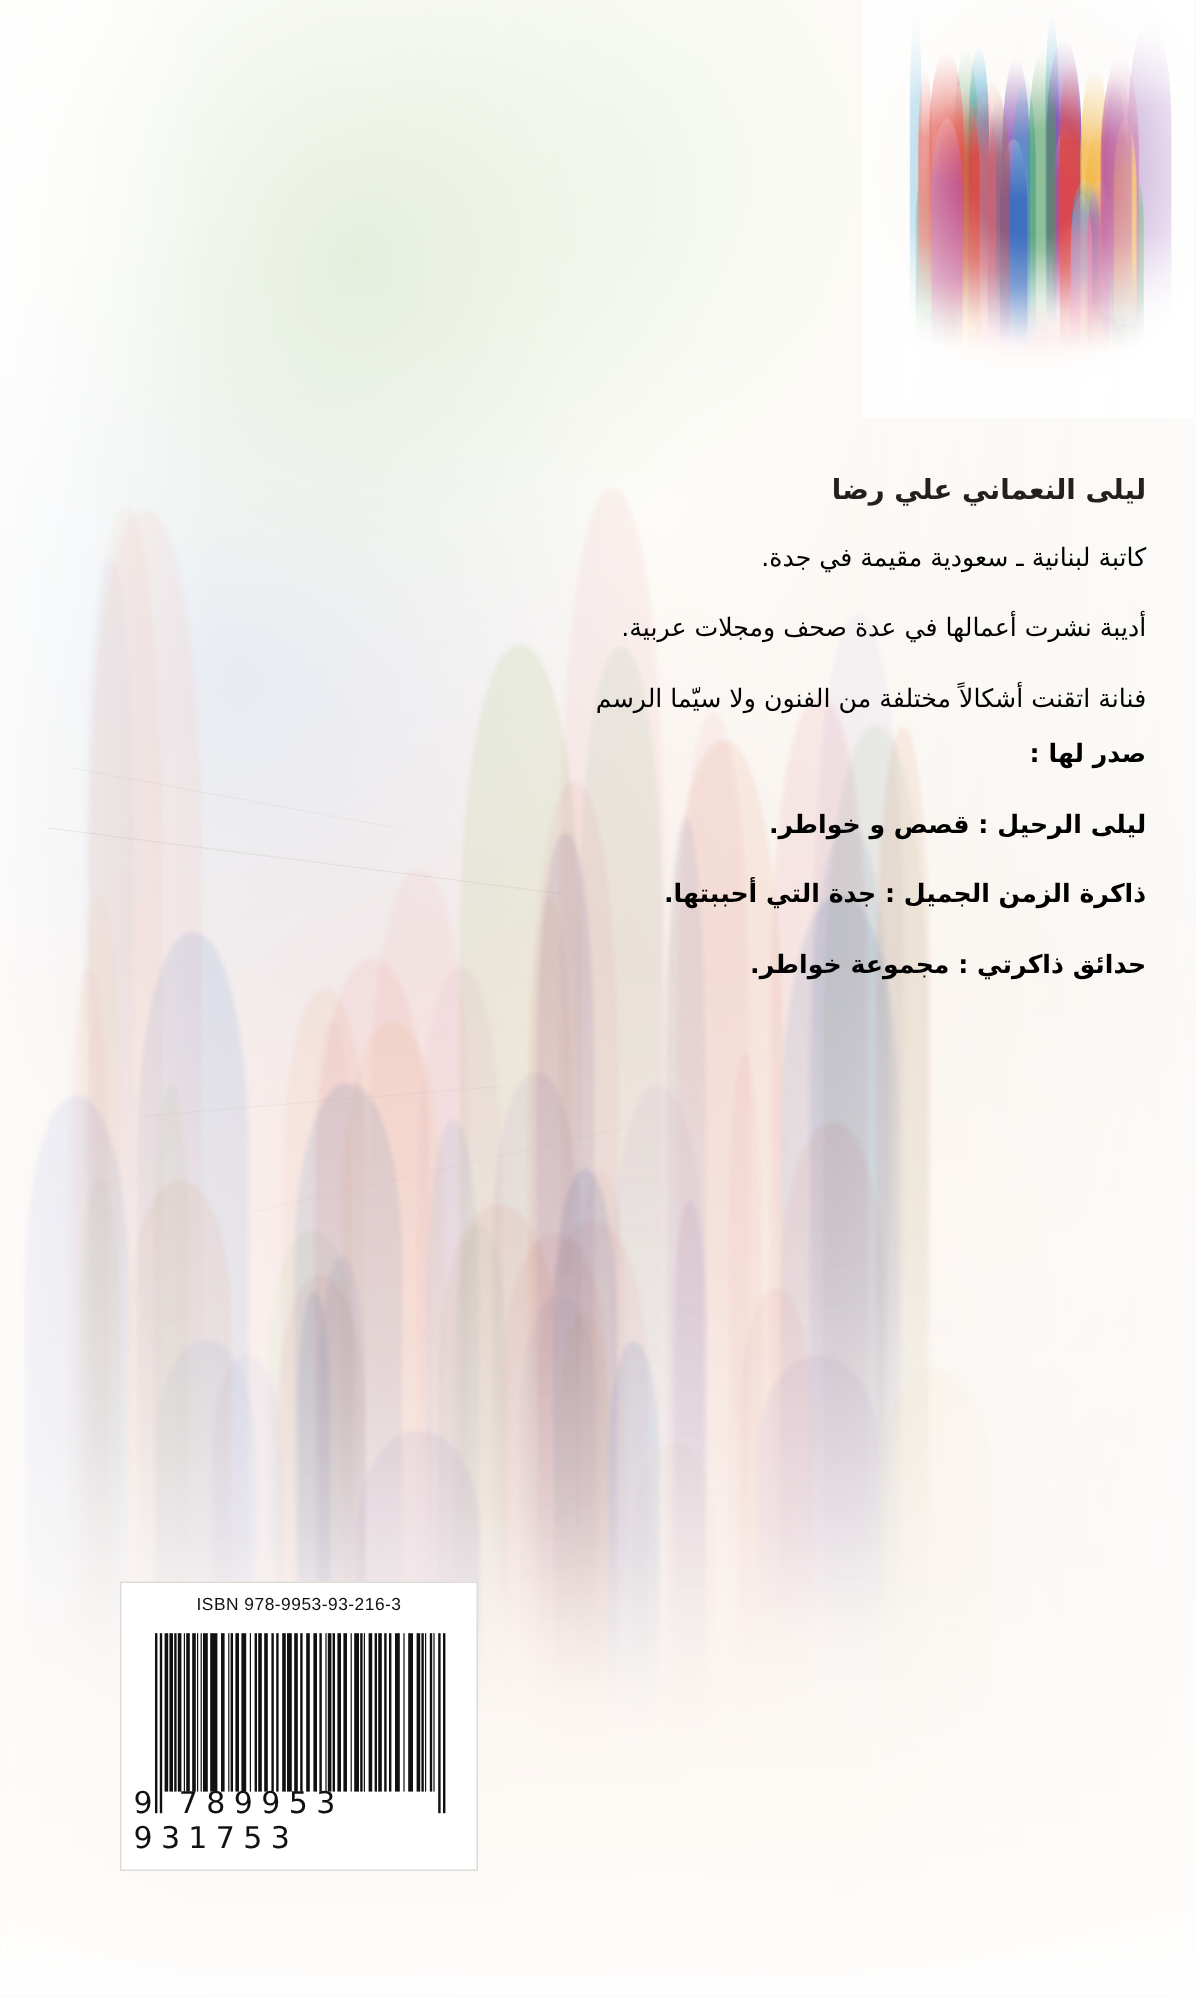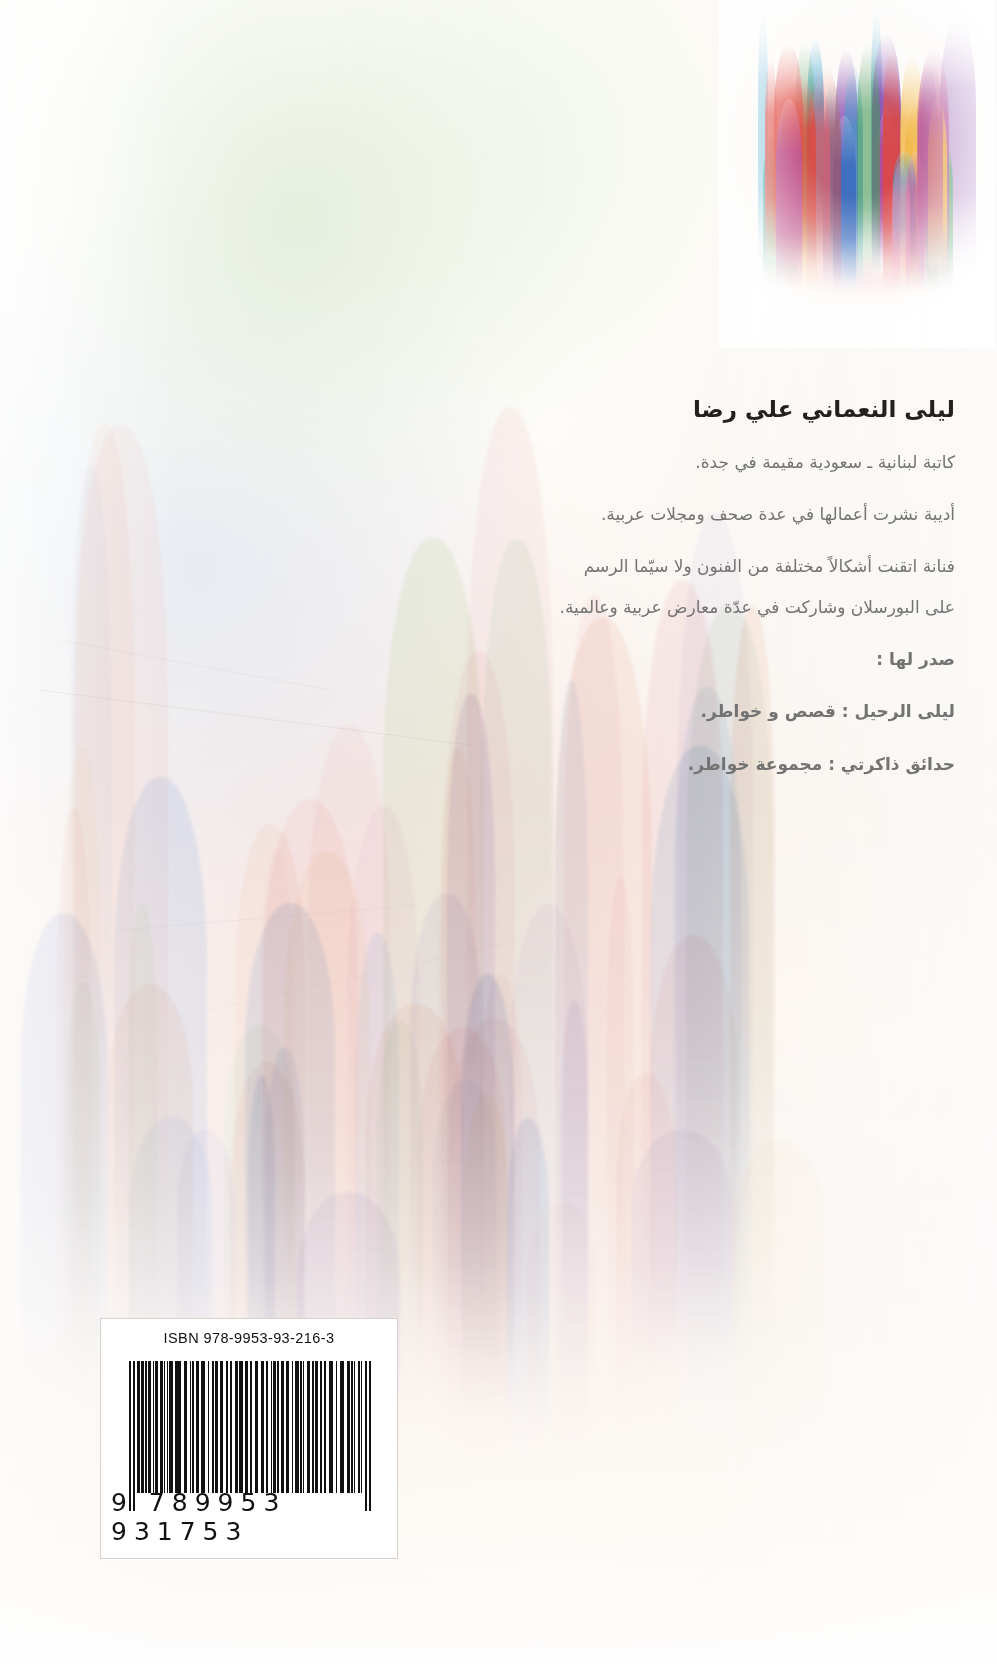--- a/index.html
+++ b/index.html
@@ -117,24 +117,24 @@
     z-index: 5;
   }
   .author-name {
     font-size: 23px;
     font-weight: bold;
     line-height: 1.5;
     margin: 0 0 22px 0;
     letter-spacing: 0.2px;
   }
   .line {
-    font-size: 17px;
+    font-size: 21px;
     line-height: 1.55;
     margin: 0 0 26px 0;
-    color: #737373;
+    color: #000000;
     text-align: right;
   }
   .line.tight { margin-bottom: 14px; }
   .line.bold { font-weight: bold; }
   .line.title { font-weight: bold; }
 
   
   .barcode-box {
     position: absolute;
     left: 100px;
@@ -299,24 +299,24 @@
       </div>
     <div class="halo"></div>
   </div>
 
   <div class="text-block">
     <p class="author-name">ليلى النعماني علي رضا</p>
 
     <p class="line">كاتبة لبنانية ـ سعودية مقيمة في جدة.</p>
     <p class="line">أديبة نشرت أعمالها في عدة صحف ومجلات عربية.</p>
     <p class="line tight">فنانة اتقنت أشكالاً مختلفة من الفنون ولا سيّما الرسم</p>
-    <p class="line">على البورسلان وشاركت في عدّة معارض عربية وعالمية.</p>
 
     <p class="line bold">صدر لها :</p>
     <p class="line title">ليلى الرحيل : قصص و خواطر.</p>
+    <p class="line title">ذاكرة الزمن الجميل : جدة التي أحببتها.</p>
 
     <p class="line title">حدائق ذاكرتي : مجموعة خواطر.</p>
   </div>
 
   <div class="barcode-box">
     <div class="isbn-text">ISBN 978-9953-93-216-3</div>
     <div class="bars" id="bars">
         <div class="bar tall" style="width: 2px;"></div>
         <div class="gap" style="width: 2px;"></div>
         <div class="bar tall" style="width: 2px;"></div>

